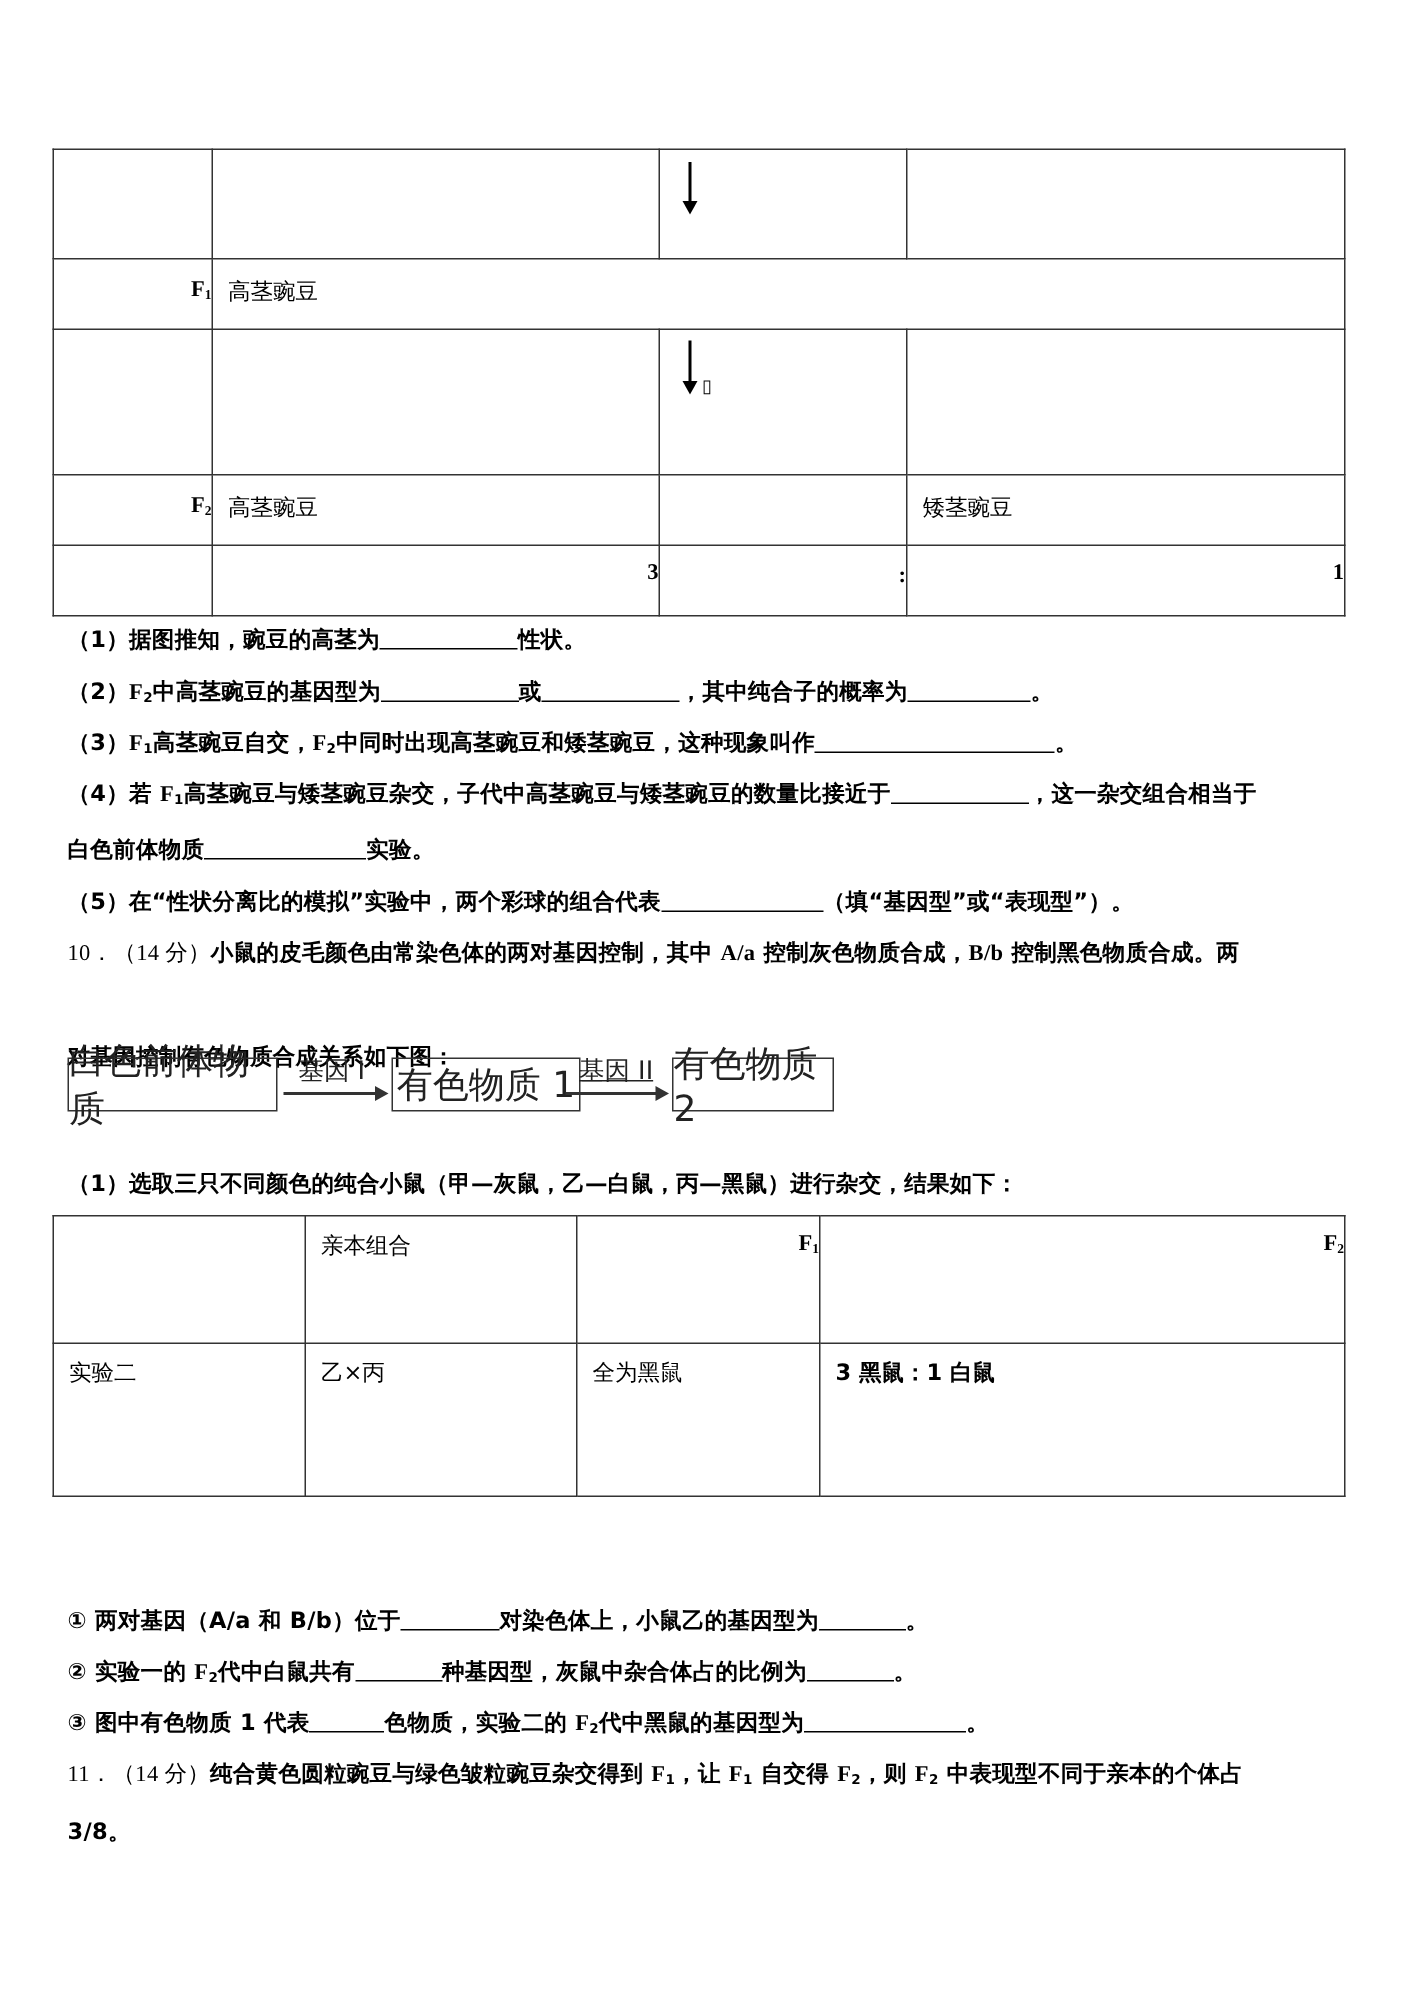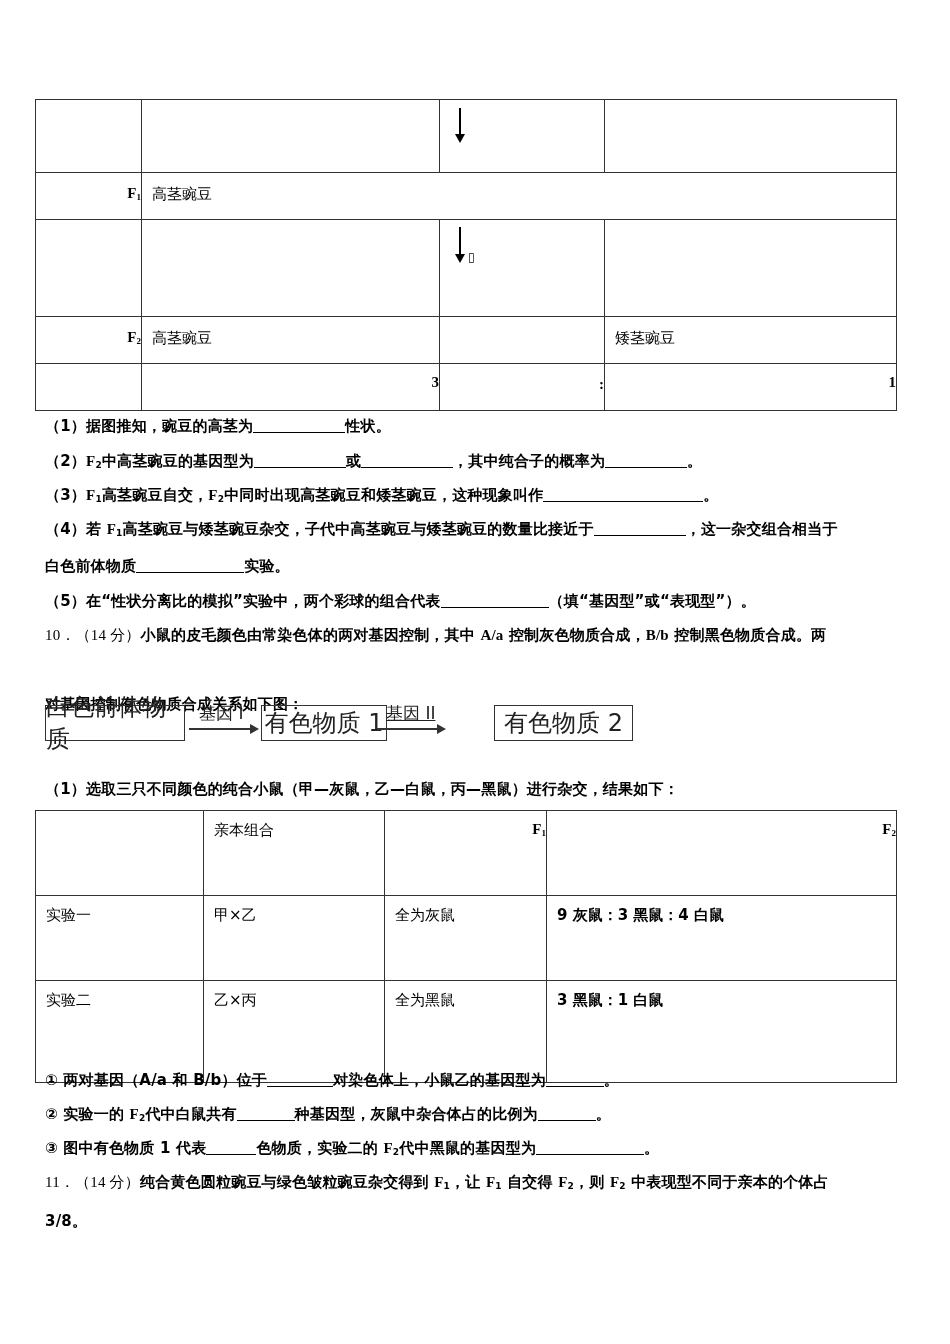--- a/index.html
+++ b/index.html
@@ -146,21 +146,21 @@
   <div class="flow-box" style="left:45px; top:705px; width:140px;">
       <span>白色前体物质</span>
     </div>
   <div class="flow-label" style="left:199px; top:702px;">基因 I</div>
   <div class="flow-arrow" style="left:189px; top:728px; width:68px;"></div>
   <div class="flow-box" style="left:261px; top:705px; width:126px;">
       <span>有色物质 1</span>
     </div>
   <div class="flow-label" style="left:386px; top:702px;text-decoration:underline;">基因 II</div>
   <div class="flow-arrow" style="left:377px; top:728px; width:67px;"></div>
-  <div class="flow-box" style="left:448px; top:705px; width:139px;margin-left:46px;">
+  <div class="flow-box" style="left:448px; top:705px; width:108px;">
       <span>有色物质 2</span>
     </div>
 </div>
 
 <div class="line" style="top:780px;">
   <span>（1）选取三只不同颜色的纯合小鼠（甲—灰鼠，乙—白鼠，丙—黑鼠）进行杂交，结果如下：</span>
 </div>
 
 <table class="grid mouse" style="left:35px; top:810px; width:861px;">
   <colgroup>
@@ -177,34 +177,20 @@
     <td>
           <span class="cell-text">亲本组合</span>
         </td>
     <td>
           <span class="cell-text serif-b">F<sub>1</sub></span>
         </td>
     <td>
           <span class="cell-text serif-b">F<sub>2</sub></span>
         </td>
   </tr>
-  <tr style="height:85px">
-    <td>
-          <span class="cell-text">实验一</span>
-        </td>
-    <td>
-          <span class="cell-text">甲×乙</span>
-        </td>
-    <td>
-          <span class="cell-text">全为灰鼠</span>
-        </td>
-    <td>
-          <span class="cell-text" style="font-weight:bold;">9 灰鼠：3 黑鼠：4 白鼠</span>
-        </td>
-  </tr>
   <tr style="height:102px">
     <td>
           <span class="cell-text">实验二</span>
         </td>
     <td>
           <span class="cell-text">乙×丙</span>
         </td>
     <td>
           <span class="cell-text">全为黑鼠</span>
         </td>

